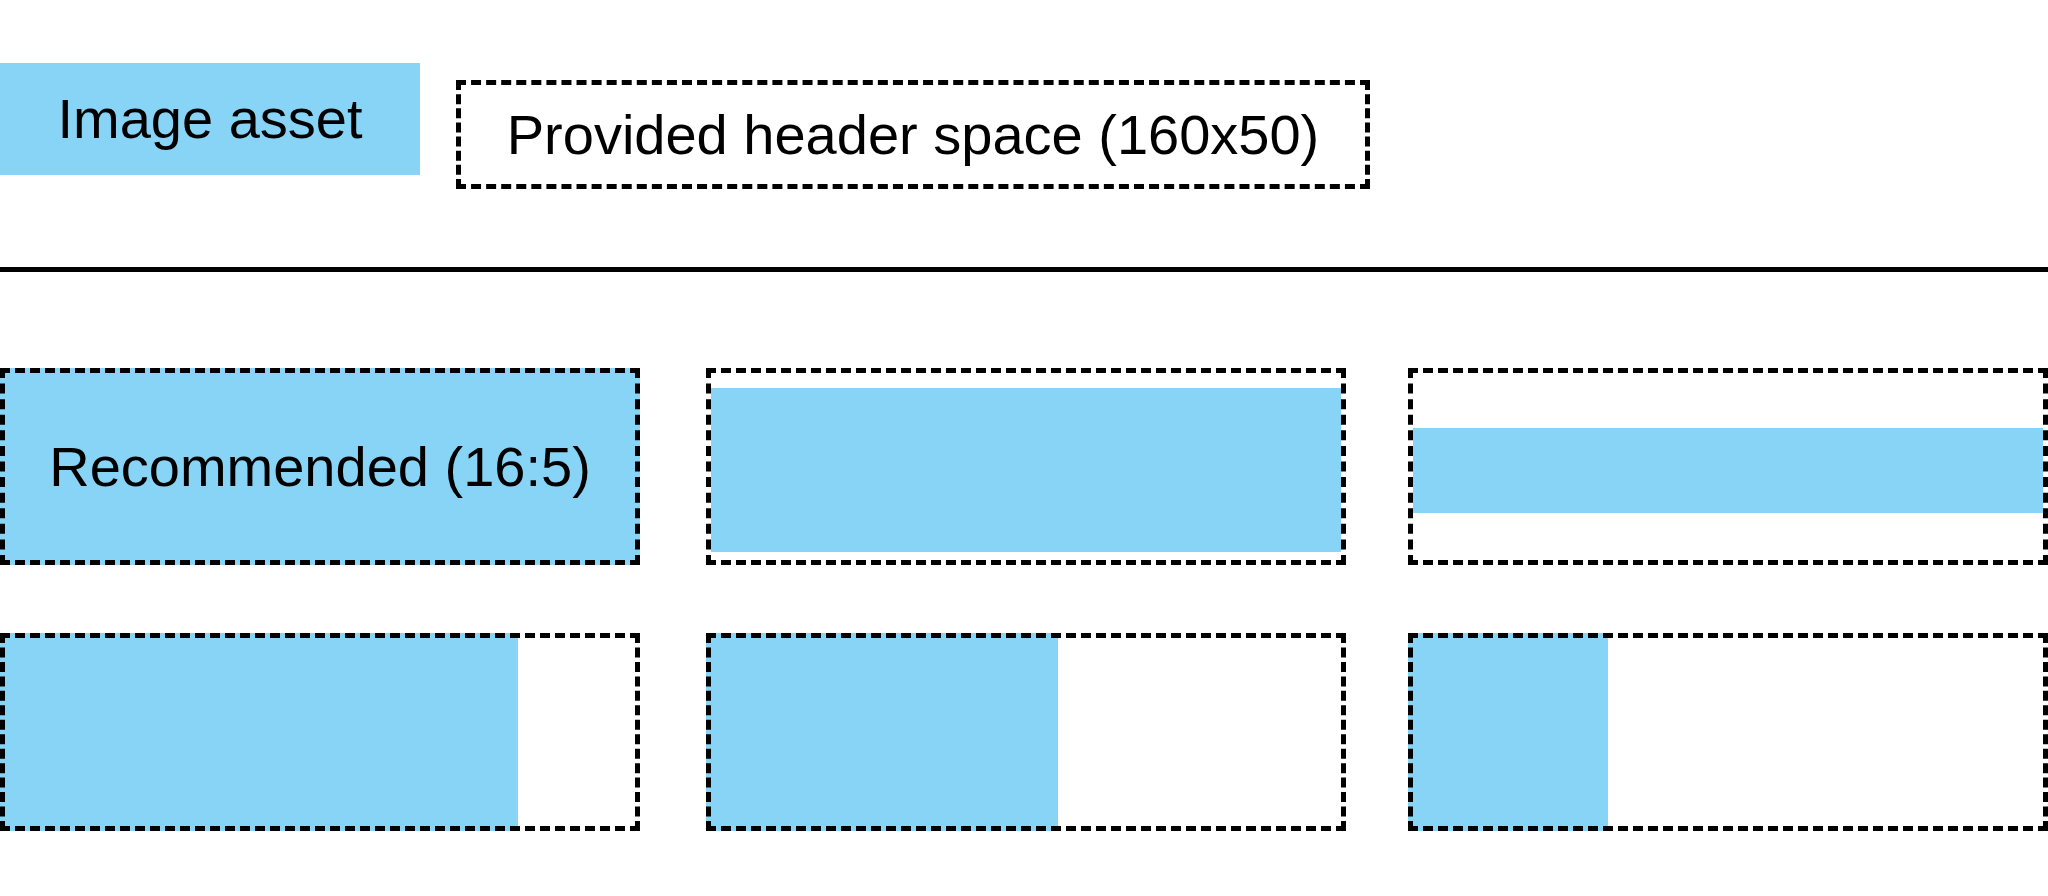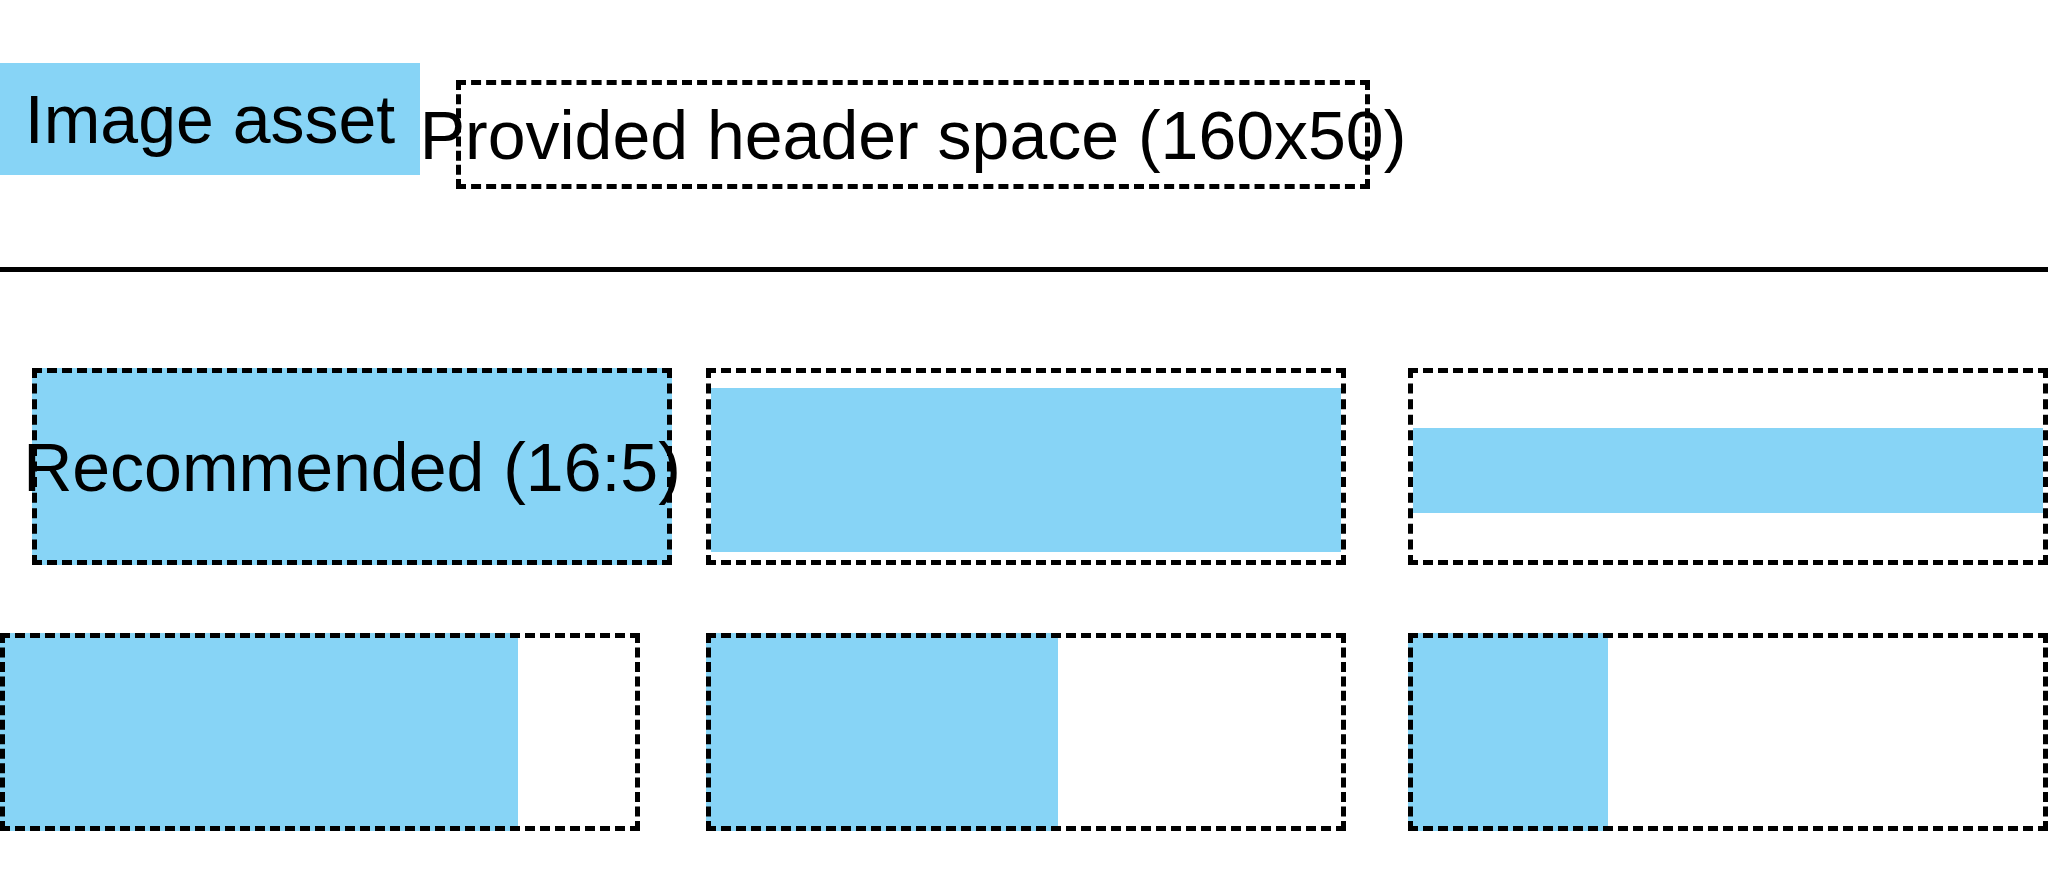--- a/index.html
+++ b/index.html
@@ -13,21 +13,21 @@
     font-family: "Liberation Sans", "DejaVu Sans", sans-serif;
     overflow: hidden;
   }
   .canvas {
     position: relative;
     width: 2048px;
     height: 896px;
     background: var(--bg-color, #ffffff);
   }
   .label-text {
-    font-size: 68px;
+    font-size: 56px;
     line-height: 1;
     color: var(--text-color, #000000);
     letter-spacing: 0px;
     white-space: nowrap;
   }
   
   .legend-asset {
     position: absolute;
     left: 0px; top: 63px;
     width: 420px; height: 112px;
@@ -59,21 +59,21 @@
   }
   .demo-box .outline {
     position: absolute;
     left: 0; top: 0; right: 0; bottom: 0;
     box-sizing: border-box;
     border: 5px dashed var(--line-color, #000000);
   }
   .demo-box .box-label {
     position: relative;
   }
-  .pos-r1c1 { left: 0px;    top: 368px; width: 640px; height: 197px; margin-left: 32px; }
+  .pos-r1c1 { left: 0px;    top: 368px; width: 640px; height: 197px; }
   .pos-r1c2 { left: 706px;  top: 368px; width: 640px; height: 197px; }
   .pos-r1c3 { left: 1408px; top: 368px; width: 640px; height: 197px; }
   .pos-r2c1 { left: 0px;    top: 633px; width: 640px; height: 198px; }
   .pos-r2c2 { left: 706px;  top: 633px; width: 640px; height: 198px; }
   .pos-r2c3 { left: 1408px; top: 633px; width: 640px; height: 198px; }
 </style>
 </head>
 <body>
 
 <div class="canvas">

